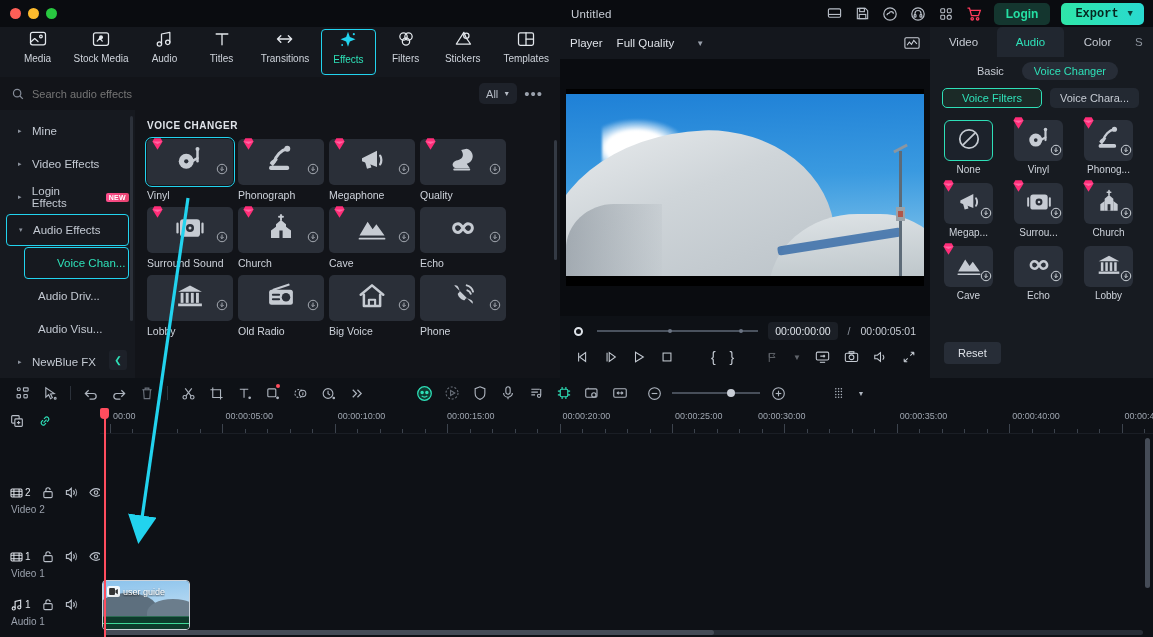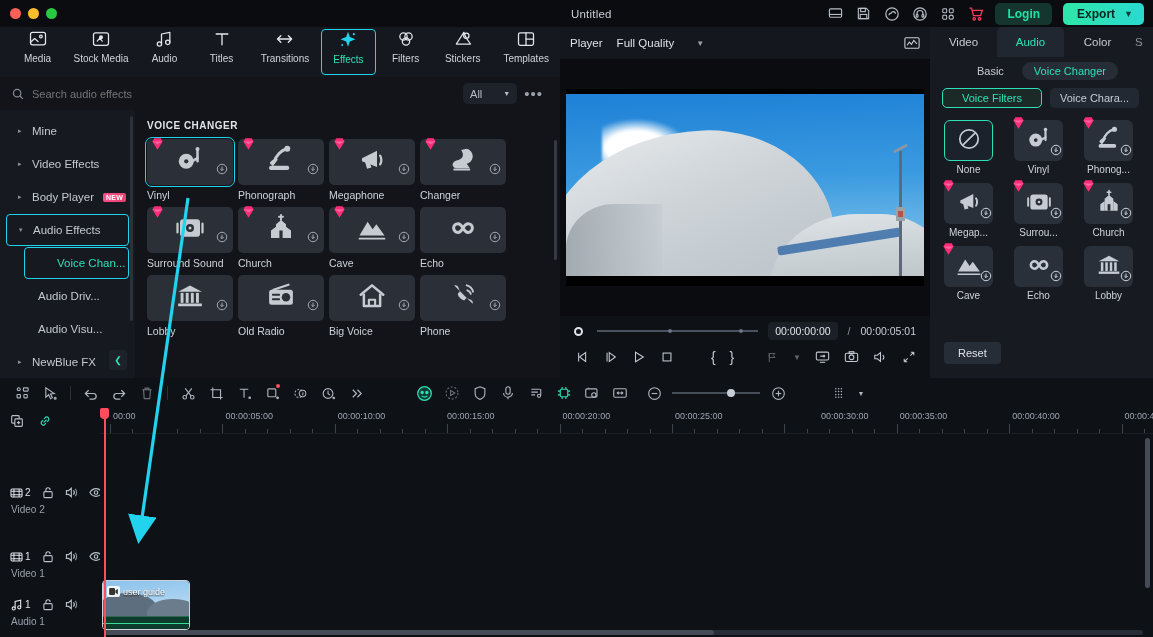--- a/index.html
+++ b/index.html
@@ -32,21 +32,21 @@
     margin-left: auto; display: flex; align-items: center; gap: 11px; padding-right: 9px;
   }
   .tb-ico { width: 17px; height: 17px; display: flex; align-items: center; justify-content: center; color: #b8bec7; cursor: pointer; }
   .tb-ico svg { display: block; }
   .btn-login {
     background: #14362f; color: #25e0a4; font-size: 12px; font-weight: bold;
     padding: 4px 12px; border-radius: 5px; cursor: pointer; line-height: 14px;
   }
   .btn-export {
     background: linear-gradient(90deg,#2fe6a8,#29d9d0); color: #06261f; font-size: 12px; font-weight: bold;
-    padding: 4px 11px 4px 14px; border-radius: 5px; cursor: pointer; display: flex; align-items: flex-start; gap: 9px; line-height: 14px;
+    padding: 4px 11px 4px 14px; border-radius: 5px; cursor: pointer; display: flex; align-items: flex-start; gap: 9px; line-height: 14px; font-family: Liberation Mono, monospace;
   }
   .btn-export .cv { font-size: 9px; opacity: .85; }
 
   
   .main { display: flex; flex: 0 0 351px; height: 351px; }
 
   
   .left-panel { width: 560px; background: #121419; display: flex; flex-direction: column; position: relative; }
   .navbar {
     height: 50px; background: #15181e; display: flex; align-items: center;
@@ -67,21 +67,21 @@
     padding: 0 10px 0 0; flex: 0 0 33px; position: relative;
   }
   .search-box { flex: 1; display: flex; align-items: center; gap: 8px; padding-left: 12px; }
   .search-box .s-ico { color: #868d99; display: flex; }
   .search-inp {
     background: transparent; border: none; outline: none; color: #7f8793; font-size: 11px;
     width: 240px; font-family: "Liberation Sans", sans-serif;
   }
   .filter-all {
     background: #1e222a; border-radius: 5px; height: 21px; display: flex; align-items: center;
-    gap: 21px; padding: 0 7px; font-size: 11px; color: #b6bcc6; cursor: pointer;
+    gap: 5px; padding: 0 7px; font-size: 11px; color: #b6bcc6; cursor: pointer;
   }
   .dots-btn { color: #9aa1ac; font-size: 15px; padding: 0 7px; cursor: pointer; letter-spacing: 1px; line-height: 10px; }
 
   .panel-body { flex: 1; display: flex; overflow: hidden; }
 
   
   .sidebar { width: 135px; background: #16191f; padding-top: 4px; position: relative; flex: 0 0 135px; }
   .side-item {
     height: 32px; display: flex; align-items: center; gap: 6px; padding-left: 12px;
     font-size: 11.5px; color: #c3c9d2; cursor: pointer; margin: 1px 6px; border-radius: 4px; position: relative;
@@ -431,21 +431,21 @@
           <div class="side-item">
               <span class="caret">▸</span>
               <span>Mine</span>
             </div>
             <div class="side-item">
               <span class="caret">▸</span>
               <span>Video Effects</span>
             </div>
             <div class="side-item">
               <span class="caret">▸</span>
-              <span>Body Player</span>
+              <span>Login Effects</span>
               <span class="badge-new">NEW</span>
             </div>
             <div class="side-item sel">
               <span class="caret">▾</span>
               <span>Audio Effects</span>
             </div>
             <div class="side-item sub sel">
               <span>Voice Chan...</span>
             </div>
             <div class="side-item sub">
@@ -530,21 +530,21 @@
                     </svg></span>
       <span class="eart"><svg width="30" height="30" viewBox="0 0 24 24" fill="none" stroke="currentColor" stroke-width="1.6" stroke-linecap="round" stroke-linejoin="round">
                       <path d="M15 3c4 1 6 5.5 4 9-1.5 2.5-4 3-4 3l2.5 3.5H7c-2.5 0-4-2-3-4 1.5-3 6-2 7.5-5 1-2 0-4-1-5.5" fill="currentColor" stroke="none"></path>
                       <path d="M5 19.5h12" stroke-width="1.6"></path>
                     </svg></span>
       <span class="dl-ico"><svg width="12" height="12" viewBox="0 0 16 16" fill="none" stroke="currentColor" stroke-width="1.2">
                       <circle cx="8" cy="8" r="6.3"></circle>
                       <path d="M8 4.8v5M5.8 8l2.2 2.2L10.2 8"></path>
                     </svg></span>
     </div>
-    <div class="ename">Changer</div>
+    <div class="ename">Quality</div>
               </div>
               <div class="ecard">
                 <div class="ethumb">
       <span class="gem"><svg viewBox="0 0 20 22" width="13" height="14">
                       <path d="M2 7l3-5h10l3 5-8 13z" fill="#ff2d78"></path>
                       <path d="M2 7h16l-8 4z" fill="#ff7ab0" opacity=".75"></path>
                     </svg></span>
       <span class="eart"><svg width="30" height="30" viewBox="0 0 24 24" fill="none" stroke="currentColor" stroke-width="1.6" stroke-linecap="round" stroke-linejoin="round">
                       <rect x="4" y="5" width="16" height="14" rx="2.5" fill="currentColor" stroke="none"></rect>
                       <circle cx="12" cy="12" r="3.2" fill="#2a2f38" stroke="none"></circle>
@@ -1268,21 +1268,21 @@
             <div class="rtick min" style="left: 482.08px;"></div>
             <div class="rtick min" style="left: 504.56px;"></div>
             <div class="rtick min" style="left: 527.04px;"></div>
             <div class="rtick min" style="left: 549.52px;"></div>
             <div class="rlabel" style="left: 575px;">00:00:25:00</div>
             <div class="rtick maj" style="left: 572px;"></div>
             <div class="rtick min" style="left: 594.48px;"></div>
             <div class="rtick min" style="left: 616.96px;"></div>
             <div class="rtick min" style="left: 639.44px;"></div>
             <div class="rtick min" style="left: 661.92px;"></div>
-            <div class="rlabel" style="left: 721px;">00:00:30:00</div>
+            <div class="rlabel" style="left: 658px;">00:00:30:00</div>
             <div class="rtick maj" style="left: 684.4px;"></div>
             <div class="rtick min" style="left: 706.88px;"></div>
             <div class="rtick min" style="left: 729.36px;"></div>
             <div class="rtick min" style="left: 751.84px;"></div>
             <div class="rtick min" style="left: 774.32px;"></div>
             <div class="rlabel" style="left: 799.8px;">00:00:35:00</div>
             <div class="rtick maj" style="left: 796.8px;"></div>
             <div class="rtick min" style="left: 819.28px;"></div>
             <div class="rtick min" style="left: 841.76px;"></div>
             <div class="rtick min" style="left: 864.24px;"></div>

